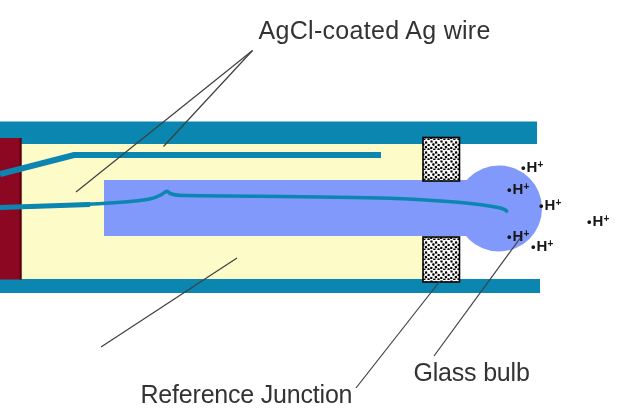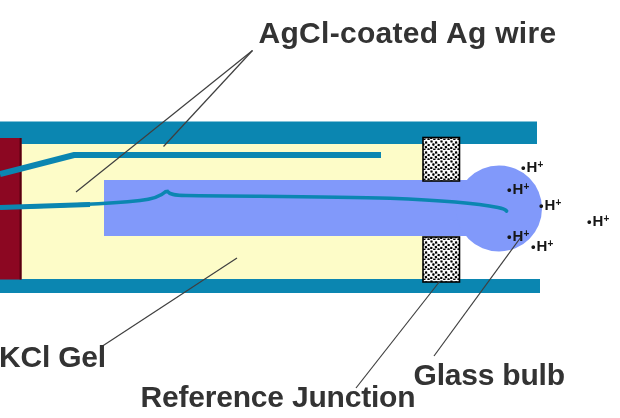--- a/index.html
+++ b/index.html
@@ -8,25 +8,24 @@
     width: 620px;
     height: 418px;
     background: var(--bg, #ffffff);
     overflow: hidden;
     font-family: "Liberation Sans", "DejaVu Sans", sans-serif;
   }
   .stage svg { position: absolute; left: 0; top: 0; }
   .label {
     position: absolute;
     color: var(--label, #333333);
-    font-size: 30px;
+    font-size: 25px;
     line-height: 1;
     white-space: nowrap;
     letter-spacing: -0.2px;
-    font-weight: bold;
   }
   .label.wide { letter-spacing: 0.3px; }
   .ion {
     position: absolute;
     color: var(--ion, #161616);
     font-size: 15px;
     font-weight: bold;
     line-height: 1;
     white-space: nowrap;
   }
@@ -80,21 +79,20 @@
     <rect x="423" y="237" width="36.5" height="45" fill="url(#stipple)" stroke="var(--stipple)" stroke-width="1.6"></rect>
 
     <line x1="252.5" y1="50.5" x2="76" y2="192" stroke="var(--leader)" stroke-width="1.2"></line>
     <line x1="252.5" y1="50.5" x2="163.5" y2="146.5" stroke="var(--leader)" stroke-width="1.2"></line>
     <line x1="101" y1="347" x2="237" y2="258" stroke="var(--leader)" stroke-width="1.2"></line>
     <line x1="356" y1="388" x2="440" y2="281" stroke="var(--leader)" stroke-width="1.2"></line>
     <line x1="434" y1="356" x2="521" y2="237" stroke="var(--leader)" stroke-width="1.2"></line>
   </svg>
 
   <div class="label wide" style="left:258.5px; top:17.5px;">AgCl-coated Ag wire</div>
-  <div class="label" style="left:-1px;  top:341.5px;">KCl Gel</div>
   <div class="label" style="left:413.5px; top:359.5px;">Glass bulb</div>
   <div class="label" style="left:140.5px; top:381.8px;">Reference Junction</div>
 
   <div class="ion" style="left:521px; top:159px;"><span class="bullet">•</span><span>H</span><sup>+</sup></div>
   <div class="ion" style="left:507px; top:181px;"><span class="bullet">•</span><span>H</span><sup>+</sup></div>
   <div class="ion" style="left:539px; top:197px;"><span class="bullet">•</span><span>H</span><sup>+</sup></div>
   <div class="ion" style="left:587px; top:213px;"><span class="bullet">•</span><span>H</span><sup>+</sup></div>
   <div class="ion" style="left:507px; top:228px;"><span class="bullet">•</span><span>H</span><sup>+</sup></div>
   <div class="ion" style="left:531px; top:238px;"><span class="bullet">•</span><span>H</span><sup>+</sup></div>
 </div>

